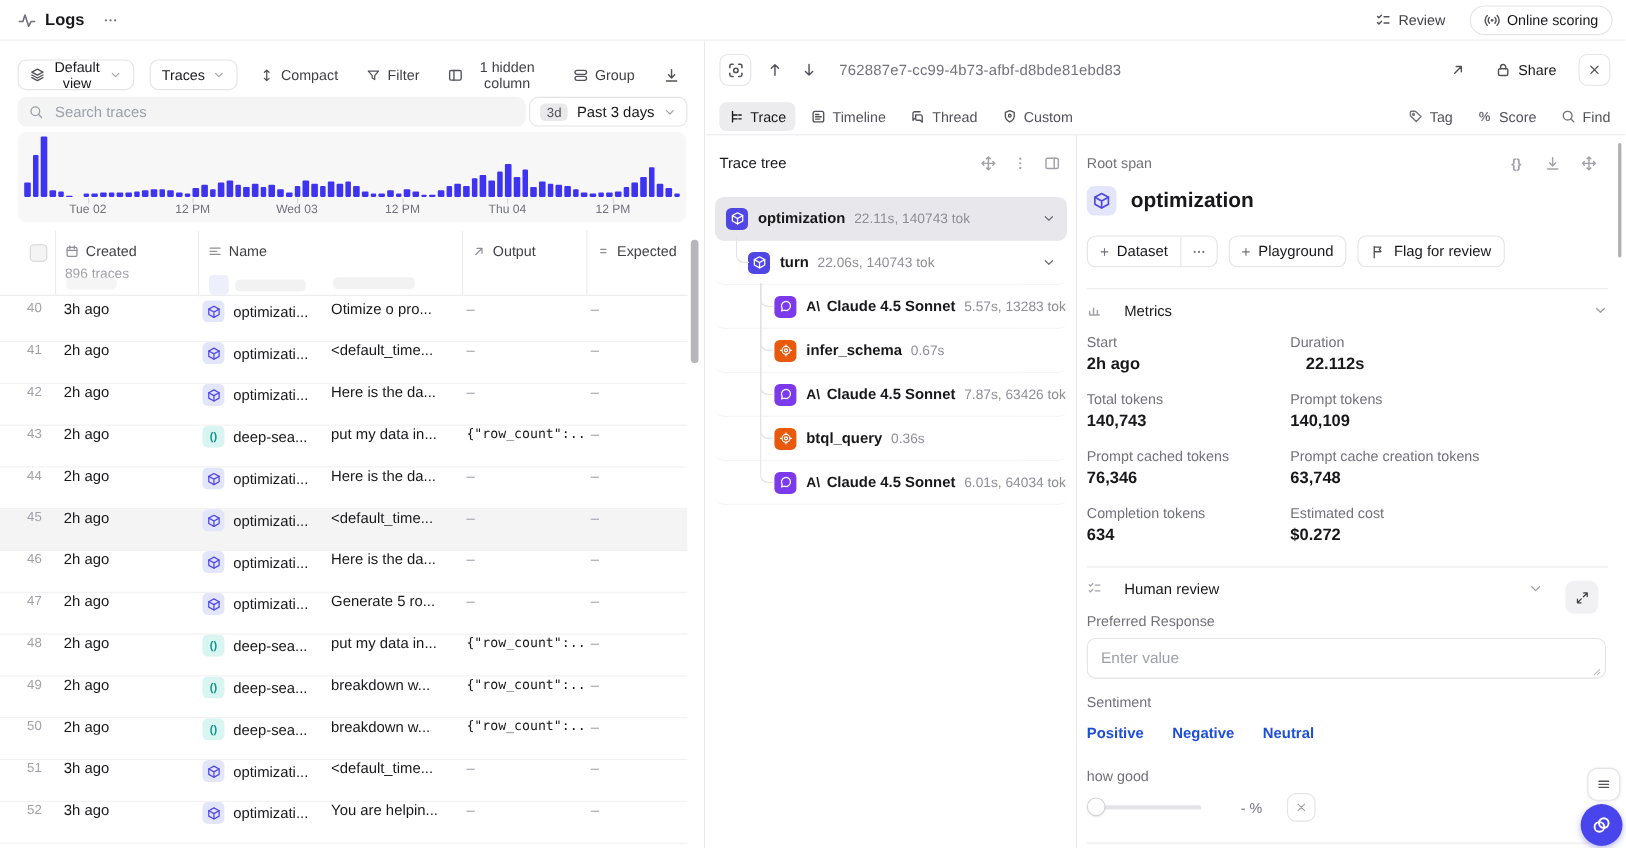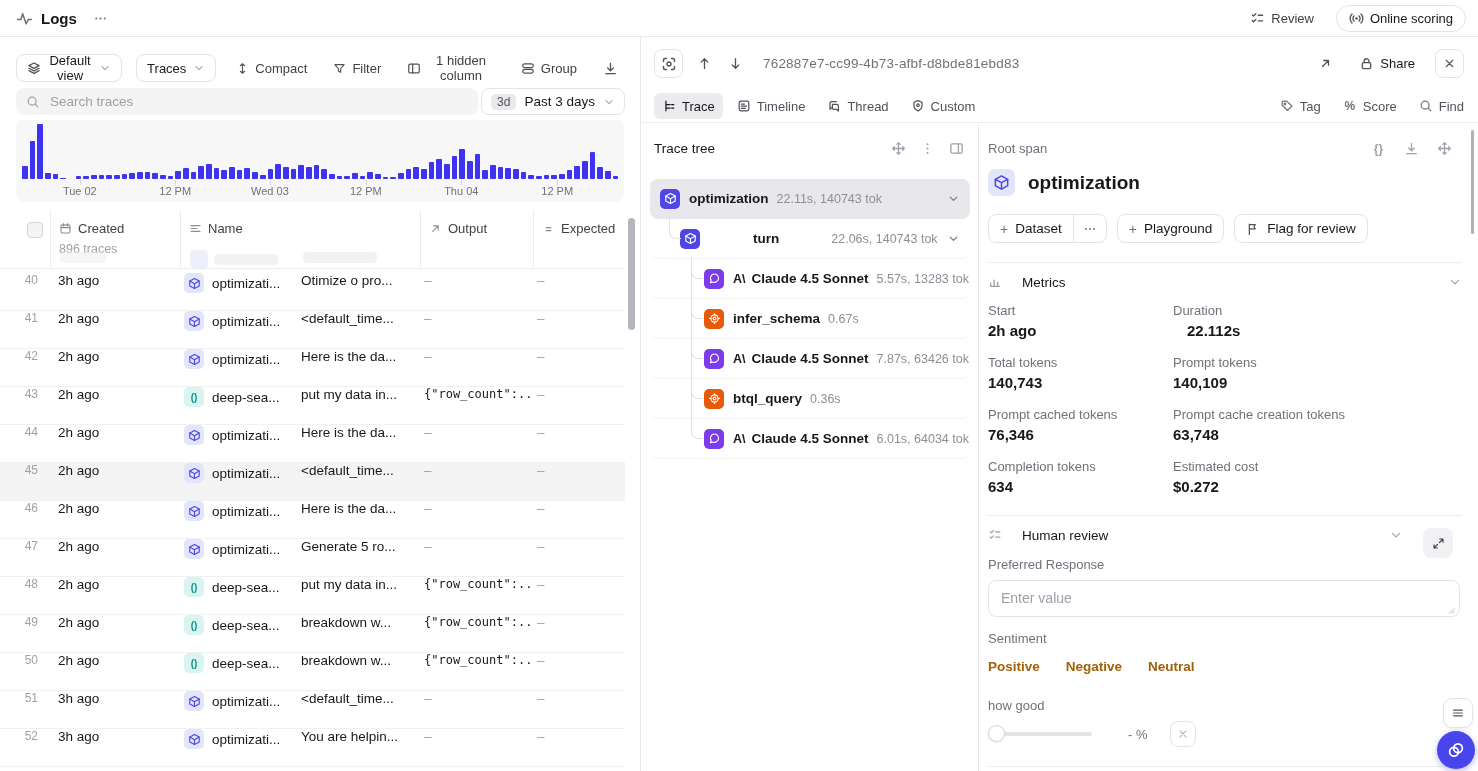--- a/index.html
+++ b/index.html
@@ -117,21 +117,21 @@
   .sec-head .icon{width:14px;height:14px;color:#a1a1aa;}
   .sec-head .title{font-weight:500;font-size:13.5px;}
   .sec-head .chev{margin-left:auto;}
   .metric-label{position:absolute;color:#71717a;font-size:13px;}
   .metric-value{position:absolute;font-size:15px;font-weight:600;color:#18181b;}
   .field-label{position:absolute;color:#71717a;font-size:13px;}
   #pref-textarea{position:absolute;left:9px;top:457px;width:472px;height:37px;border:1px solid #e4e4e7;border-radius:8px;resize:none;padding:9px 12px;font-size:14px;color:#18181b;outline:none;}
   #pref-textarea::placeholder{color:#9ca0a8;}
   .resize-ic{position:absolute;left:466px;top:481px;width:11px;height:11px;color:#b9b9bf;}
   #sentiment-btns{position:absolute;left:9px;top:536px;display:flex;gap:26px;}
-  .sent-btn{font-weight:600;font-size:13.5px;color:#a16207;}
+  .sent-btn{font-weight:600;font-size:13.5px;color:#1d4ed8;}
   #slider-row{position:absolute;left:9px;top:598px;display:flex;align-items:center;}
   .slider{position:relative;width:104px;height:18px;}
   .slider .track{position:absolute;left:0;right:0;top:7px;height:4px;border-radius:2px;background:#e4e4e7;}
   .slider .thumb{position:absolute;left:0;top:0;width:17px;height:17px;border-radius:50%;background:#fff;border:1px solid #d4d4d8;box-shadow:0 1px 2px rgba(0,0,0,.08);}
   .slider-val{color:#71717a;margin-left:36px;font-size:13px;}
   .clear-btn{margin-left:22px;width:26px;height:26px;border:1px solid #e4e4e7;border-radius:8px;display:inline-flex;align-items:center;justify-content:center;color:#a1a1aa;}
   .clear-btn .icon{width:12px;height:12px;}
   #expand-btn{position:absolute;left:444px;top:405px;width:30px;height:30px;background:#f1f1f3;border-radius:8px;display:flex;align-items:center;justify-content:center;color:#3f3f46;}
   #expand-btn .icon{width:13px;height:13px;}
   
@@ -798,21 +798,21 @@
                 </span>
               </span>
               <span class="tname">optimization</span>
               <span class="tmeta">22.11s, 140743 tok</span>
               <span class="icon tchev">
                 <svg viewBox="0 0 16 16" fill="none" stroke="currentColor" stroke-width="1.4" stroke-linecap="round" stroke-linejoin="round">
                   <path d="M4 6.2L8 10.2l4-4"></path>
                 </svg>
               </span>
             </div>
-            <div class="titem" style="padding-left: 30px; gap: 44px;">
+            <div class="titem" style="padding-left: 30px;">
               <span class="span-badge task">
                 <span class="icon">
                   <svg viewBox="0 0 16 16" fill="none" stroke="currentColor" stroke-width="1.4" stroke-linecap="round" stroke-linejoin="round">
                     <path d="M8 1.8l5.8 3.2v6L8 14.2 2.2 11V5z"></path>
                     <path d="M2.2 5L8 8.2 13.8 5M8 8.2v6"></path>
                   </svg>
                 </span>
               </span>
               <span class="tname">turn</span>
               <span class="tmeta">22.06s, 140743 tok</span>

